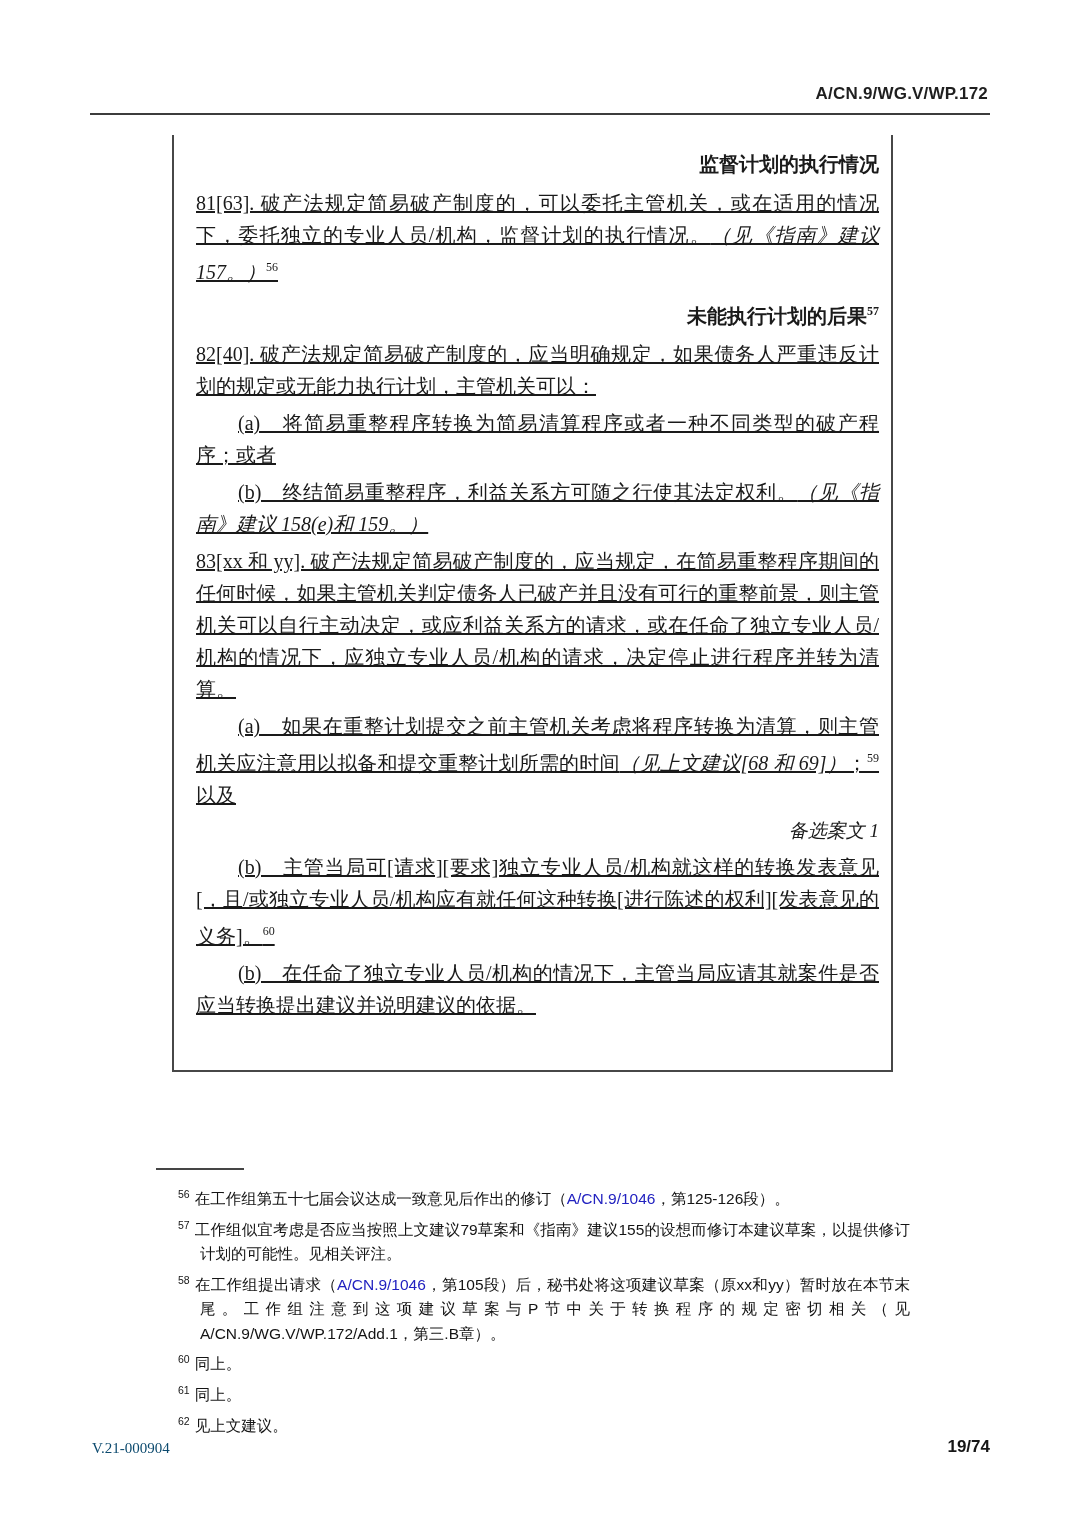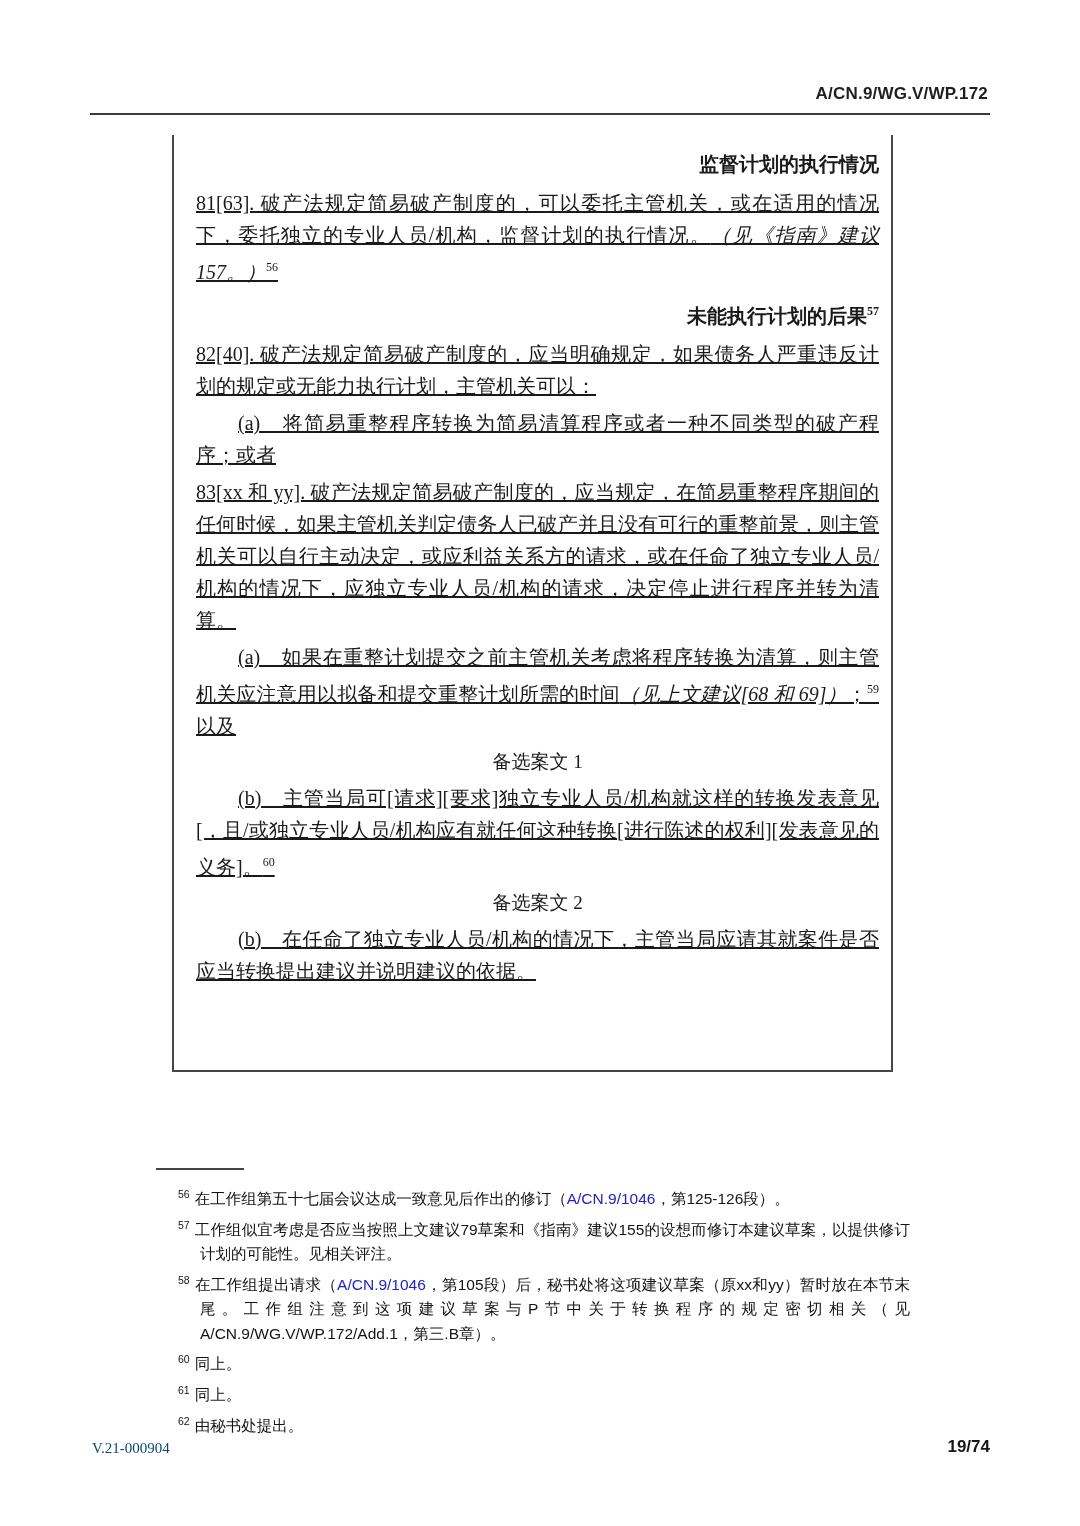--- a/index.html
+++ b/index.html
@@ -36,21 +36,21 @@
     margin:8px 0 8px 0;text-align:right;
   }
   .h-block sup{font-size:12px;font-weight:bold;}
   .p-block{
     font-size:20px;line-height:32px;margin:0 0 5px 0;text-decoration:underline;
   }
   .p-block sup{font-size:12px;}
   .indent{text-indent:2.1em;}
   .alt-block{
     font-size:19px;line-height:30px;margin:2px 0 5px 0;
-    text-align:center;
+    font-style:italic;text-align:right;
   }
   .kai{font-style:italic;}
   .link{color:var(--link,#2222c0);}
   .footnote-sep{
     position:absolute;left:156px;top:1168px;width:88px;height:2px;background:#454545;
   }
   .footnotes{
     position:absolute;left:178px;top:1182px;width:732px;
     font-family:"Liberation Sans","DejaVu Sans",sans-serif;
     font-size:15.5px;line-height:24.5px;color:#141414;
@@ -75,33 +75,33 @@
 <div class="page">
   <div class="header-symbol">A/CN.9/WG.V/WP.172</div>
   <div class="header-rule"></div>
 
   <div class="body-box" id="body-box">
       <div class="h-block"><span>监督计划的执行情况</span></div>
       <div class="p-block"><span>81[63]. 破产法规定简易破产制度的，可以委托主管机关，或在适用的情况下，委托独立的专业人员/机构，监督计划的执行情况。</span><span class="kai">（见《指南》建议 157。）</span><sup>56</sup></div>
       <div class="h-block"><span>未能执行计划的后果</span><sup>57</sup></div>
       <div class="p-block"><span>82[40]. 破产法规定简易破产制度的，应当明确规定，如果债务人严重违反计划的规定或无能力执行计划，主管机关可以：</span></div>
       <div class="p-block indent"><span>(a)　将简易重整程序转换为简易清算程序或者一种不同类型的破产程序；或者</span></div>
+      <div class="p-block indent"><span>(b)　终结简易重整程序，利益关系方可随之行使其法定权利。</span><span class="kai">（见《指南》建议 158(e)和 159。）</span></div>
       <div class="p-block"><span>83[xx 和 yy]. 破产法规定简易破产制度的，应当规定，在简易重整程序期间的任何时候，如果主管机关判定债务人已破产并且没有可行的重整前景，则主管机关可以自行主动决定，或应利益关系方的请求，或在任命了独立专业人员/机构的情况下，应独立专业人员/机构的请求，决定停止进行程序并转为清算。</span></div>
       <div class="p-block indent"><span>(a)　如果在重整计划提交之前主管机关考虑将程序转换为清算，则主管机关应注意用以拟备和提交重整计划所需的时间</span><span class="kai">（见上文建议[68 和 69]）</span><span>；</span><sup>59</sup><span>以及</span></div>
       <div class="alt-block"><span>备选案文 1</span></div>
       <div class="p-block indent"><span>(b)　主管当局可[请求][要求]独立专业人员/机构就这样的转换发表意见[，且/或独立专业人员/机构应有就任何这种转换[进行陈述的权利][发表意见的义务]。</span><sup>60</sup></div>
-      <div class="alt-block"><span>备选案文 2</span></div>
       <div class="p-block indent"><span>(b)　在任命了独立专业人员/机构的情况下，主管当局应请其就案件是否应当转换提出建议并说明建议的依据。</span></div>
     </div>
 
   <div class="footnote-sep"></div>
   <div class="footnotes" id="footnotes">
       <div class="footnote"><sup>56</sup><span>在工作组第五十七届会议达成一致意见后作出的修订（</span><span class="link">A/CN.9/1046</span><span>，第125-126段）。</span></div>
       <div class="footnote"><sup>57</sup><span>工作组似宜考虑是否应当按照上文建议79草案和《指南》建议155的设想而修订本建议草案，以提供修订计划的可能性。见相关评注。</span></div>
       <div class="footnote"><sup>58</sup><span>在工作组提出请求（</span><span class="link">A/CN.9/1046</span><span>，第105段）后，秘书处将这项建议草案（原xx和yy）暂时放在本节末尾。工作组注意到这项建议草案与P节中关于转换程序的规定密切相关（见A/CN.9/WG.V/WP.172/Add.1，第三.B章）。</span></div>
       <div class="footnote"><sup>60</sup><span>同上。</span></div>
       <div class="footnote"><sup>61</sup><span>同上。</span></div>
-      <div class="footnote"><sup>62</sup><span>由秘书处提出。</span></div>
+      <div class="footnote"><sup>62</sup><span>见上文建议。</span></div>
     </div>
 
   <div class="footer-left">V.21-000904</div>
   <div class="footer-right">19/74</div>
 </div>
 
 </body></html>

